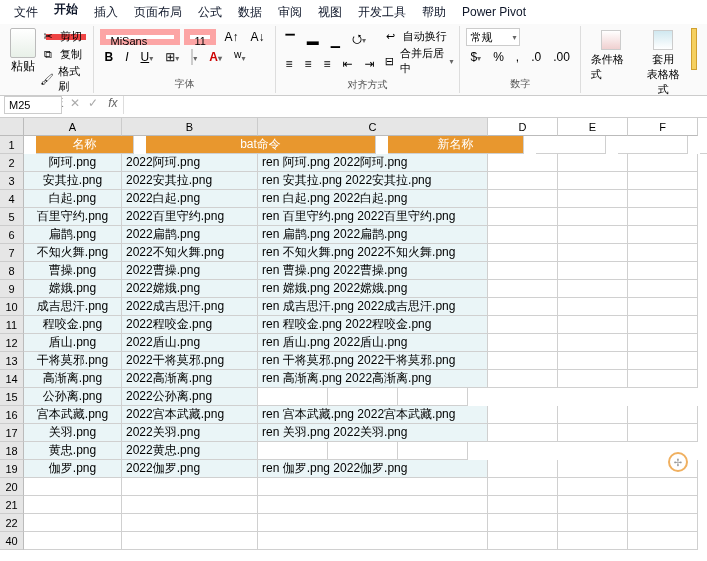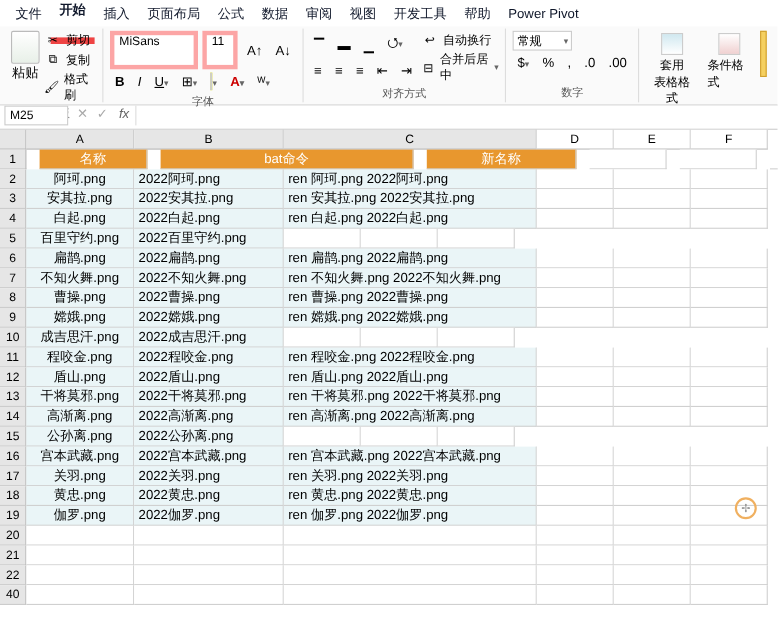--- a/index.html
+++ b/index.html
@@ -11,21 +11,21 @@
   
   .ribbon { display: flex; height: 72px; background: #fafafa; border-bottom: 1px solid #ccc; padding: 2px 4px; }
   .group { display: flex; flex-direction: column; justify-content: space-between; align-items: center; padding: 2px 6px; border-right: 1px solid #ddd; }
   .group-label { font-size: 10px; color: #555; padding-top: 2px; }
   .group-body { display: flex; align-items: flex-start; gap: 4px; flex: 1; }
   .vstack { display: flex; flex-direction: column; gap: 2px; font-size: 11px; }
   .hstack { display: flex; align-items: center; gap: 4px; }
   .icon { display: inline-flex; align-items: center; justify-content: center; width: 16px; height: 16px; }
   .paste-btn { display: flex; flex-direction: column; align-items: center; }
   .paste-thumb { width: 26px; height: 30px; background: linear-gradient(#fff,#e8f0e8); border: 1px solid #bbb; border-radius: 2px; }
-  .font-select, .size-select { border: 4px solid #fca5a5; background: #fff; height: 35px; font-size: 11px; padding: 0 4px; }
+  .font-select, .size-select { border: 6px solid #fca5a5; background: #fff; height: 16px; font-size: 11px; padding: 0 4px; }
   .font-select { width: 80px; }
   .size-select { width: 32px; }
   .btn { border: 1px solid transparent; padding: 1px 3px; background: transparent; font-size: 12px; }
   .dd { font-size: 8px; color: #666; }
   .yellow { background: #ff0; width: 16px; height: 14px; border: 1px solid #ccc; }
   .reda { color: #c00; font-weight: bold; }
   
   .namebox-row { display: flex; align-items: flex-start; height: 22px; border-bottom: 1px solid #ccc; background: #fff; }
   .namebox { width: 58px; border: 1px solid #ccc; height: 18px; padding: 0 4px; margin: 0 4px; font-size: 11px; }
   .fx-label { font-style: italic; color: #666; padding: 0 6px; }
@@ -162,27 +162,27 @@
         <span class="btn">.0</span>
         <span class="btn">.00</span>
       </div>
     </div>
     <div class="group-label">数字</div>
   </div>
 
   <div class="group" style="border-right:none">
     <div class="group-body">
       <div class="tall-btn">
+        <div class="cond-icon"></div>
+        <span>条件格式</span>
+      </div>
+      <div class="tall-btn">
         <div class="table-icon"></div>
         <span style="white-space:pre-line;text-align:center">套用
 表格格式</span>
-      </div>
-      <div class="tall-btn">
-        <div class="cond-icon"></div>
-        <span>条件格式</span>
       </div>
       <div class="yellow-bar"></div>
     </div>
   </div>
 </div>
 
 <div class="namebox-row">
   <input class="namebox" value="M25" style="">
   <span style="color:#aaa;padding:0 4px">✕</span>
   <span style="color:#aaa;padding:0 4px">✓</span>
@@ -257,20 +257,21 @@
           <div class="cell cA">白起.png</div>
           <div class="cell cB">2022白起.png</div>
           <div class="cell cC">ren 白起.png 2022白起.png</div>
           <div class="cell cD"></div>
           <div class="cell cE"></div>
           <div class="cell cF"></div>
         </div>
         <div class="row data-row">
           <div class="cell cA">百里守约.png</div>
           <div class="cell cB">2022百里守约.png</div>
+          <div class="cell cC">ren 百里守约.png 2022百里守约.png</div>
           <div class="cell cD"></div>
           <div class="cell cE"></div>
           <div class="cell cF"></div>
         </div>
         <div class="row data-row">
           <div class="cell cA">扁鹊.png</div>
           <div class="cell cB">2022扁鹊.png</div>
           <div class="cell cC">ren 扁鹊.png 2022扁鹊.png</div>
           <div class="cell cD"></div>
           <div class="cell cE"></div>
@@ -296,20 +297,21 @@
           <div class="cell cA">嫦娥.png</div>
           <div class="cell cB">2022嫦娥.png</div>
           <div class="cell cC">ren 嫦娥.png 2022嫦娥.png</div>
           <div class="cell cD"></div>
           <div class="cell cE"></div>
           <div class="cell cF"></div>
         </div>
         <div class="row data-row">
           <div class="cell cA">成吉思汗.png</div>
           <div class="cell cB">2022成吉思汗.png</div>
+          <div class="cell cC">ren 成吉思汗.png 2022成吉思汗.png</div>
           <div class="cell cD"></div>
           <div class="cell cE"></div>
           <div class="cell cF"></div>
         </div>
         <div class="row data-row">
           <div class="cell cA">程咬金.png</div>
           <div class="cell cB">2022程咬金.png</div>
           <div class="cell cC">ren 程咬金.png 2022程咬金.png</div>
           <div class="cell cD"></div>
           <div class="cell cE"></div>
@@ -358,21 +360,20 @@
           <div class="cell cA">关羽.png</div>
           <div class="cell cB">2022关羽.png</div>
           <div class="cell cC">ren 关羽.png 2022关羽.png</div>
           <div class="cell cD"></div>
           <div class="cell cE"></div>
           <div class="cell cF"></div>
         </div>
         <div class="row data-row">
           <div class="cell cA">黄忠.png</div>
           <div class="cell cB">2022黄忠.png</div>
-          <div class="cell cC">ren 黄忠.png 2022黄忠.png</div>
           <div class="cell cD"></div>
           <div class="cell cE"></div>
           <div class="cell cF"></div>
         </div>
         <div class="row data-row">
           <div class="cell cA">伽罗.png</div>
           <div class="cell cB">2022伽罗.png</div>
           <div class="cell cC">ren 伽罗.png 2022伽罗.png</div>
           <div class="cell cD"></div>
           <div class="cell cE"></div>

